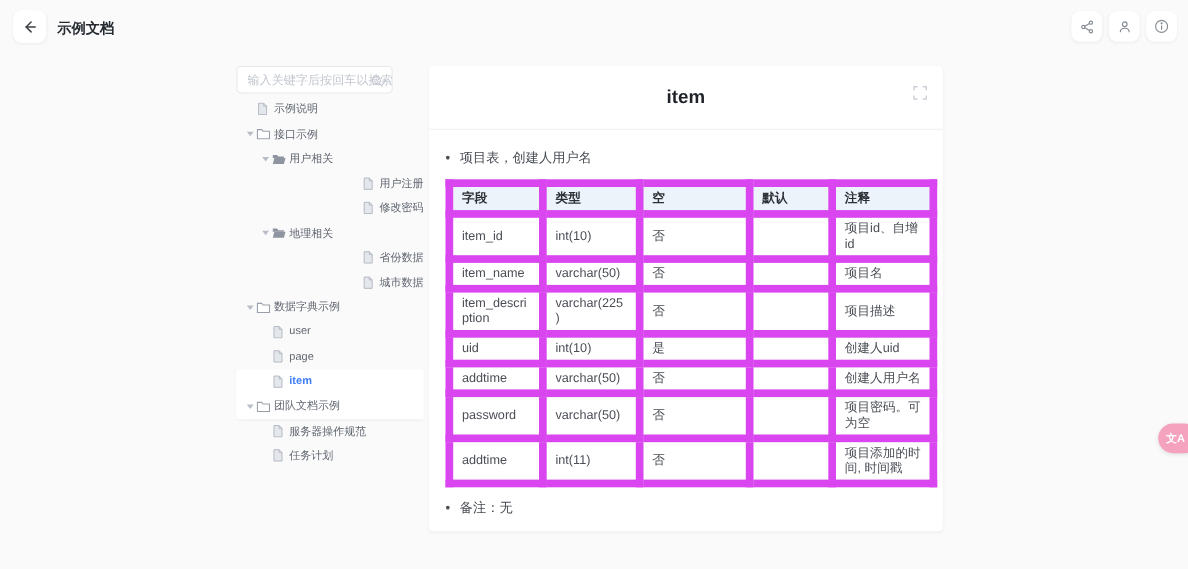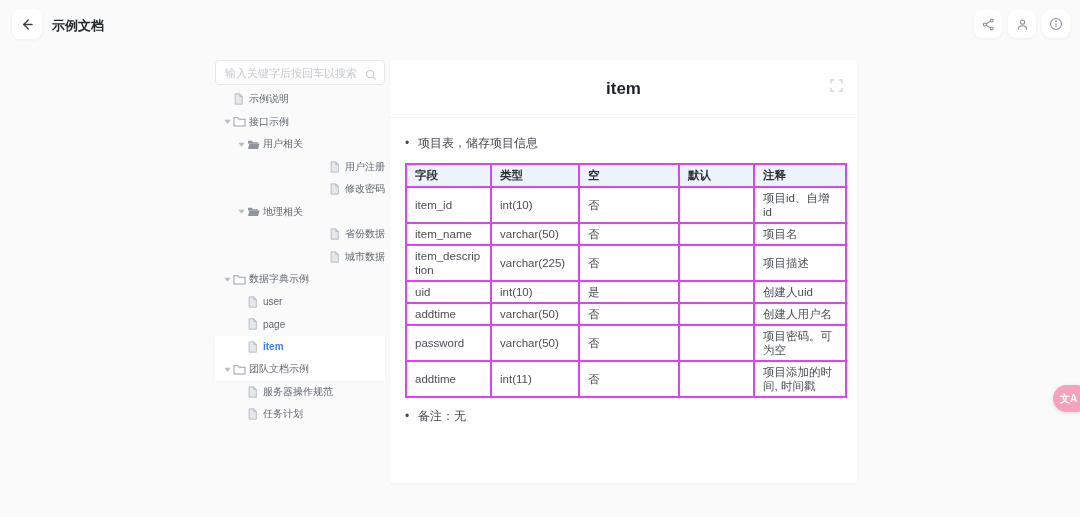--- a/index.html
+++ b/index.html
@@ -18,21 +18,21 @@
   }
   .back-btn { position:absolute; left:12px; top:9px; width:30px; height:30px; }
   .doc-title { position:absolute; left:52px; top:17px; font-size:13px; font-weight:700; color:#24292f; }
   .topbar-actions { position:absolute; right:10px; top:10px; display:flex; gap:6px; }
   .topbar-actions .icon-btn { width:28px; height:28px; border-radius:8px; }
   .icon-btn svg { display:block; }
 
   
   .sidebar { position:absolute; left:215px; top:60px; width:170px; }
   .search-box {
-    position:relative; width:170px; height:25px; background:#fff;
+    position:relative; width:142px; height:25px; background:#fff;
     border:1px solid #e6e8ec; border-radius:4px; display:flex; align-items:center;
   }
   .search-box input {
     flex:1; border:none; outline:none; background:transparent;
     font-size:11px; color:#555; padding:0 20px 0 9px;
     font-family:"Liberation Sans","DejaVu Sans",sans-serif;
   }
   .search-box input::placeholder { color:#c3c7cf; }
   .search-box .mag { position:absolute; right:7px; top:6px; }
 
@@ -65,21 +65,21 @@
   ul.dotlist li { position:relative; padding-left:13px; font-size:12px; color:#474b52; line-height:17px; }
   ul.dotlist li::before { content:"•"; position:absolute; left:0; top:0; color:#474b52; font-size:12px; }
   .desc-list { margin:5px 0 11px 0; }
   .note-list { margin:10px 0 0 0; }
 
   table.dict {
     border-collapse:collapse; width:440px; table-layout:fixed;
     font-size:11.5px; color:#4a4e55;
   }
   table.dict th, table.dict td {
-    border:2px solid #d946ef; text-align:left; padding:3px 8px; vertical-align:middle;
+    border:7px solid #d946ef; text-align:left; padding:3px 8px; vertical-align:middle;
     overflow-wrap:break-word;
   }
   table.dict th { background:#edf3fa; color:#2b2f36; font-weight:700; height:23px; }
   table.dict td { height:21px; line-height:14px; }
   col.c1{width:85px} col.c2{width:88px} col.c3{width:100px} col.c4{width:75px} col.c5{width:92px}
 
   
   .float-translate {
     position:absolute; right:-10px; top:385px; width:37px; height:27px;
     background:#f5a2be; border-radius:14px; box-shadow:0 1px 4px rgba(0,0,0,.12);
@@ -322,21 +322,21 @@
         <svg width="13" height="13" viewBox="0 0 14 14" fill="none" stroke="#ccd0d7" stroke-width="1.4" stroke-linecap="round">
           <path d="M1 4 V1 H4"></path>
             <path d="M10 1 H13 V4"></path>
             <path d="M13 10 V13 H10"></path>
             <path d="M4 13 H1 V10"></path>
         </svg>
       </span>
     </div>
     <div class="card-body">
       <ul class="dotlist desc-list">
-        <li>项目表，储存项目信息</li>
+        <li>项目表，创建人用户名</li>
       </ul>
       <table class="dict" id="dict-table">
         <colgroup>
             <col class="c1">
             <col class="c2">
             <col class="c3">
             <col class="c4">
             <col class="c5">
           </colgroup>
         <thead id="dict-thead">

